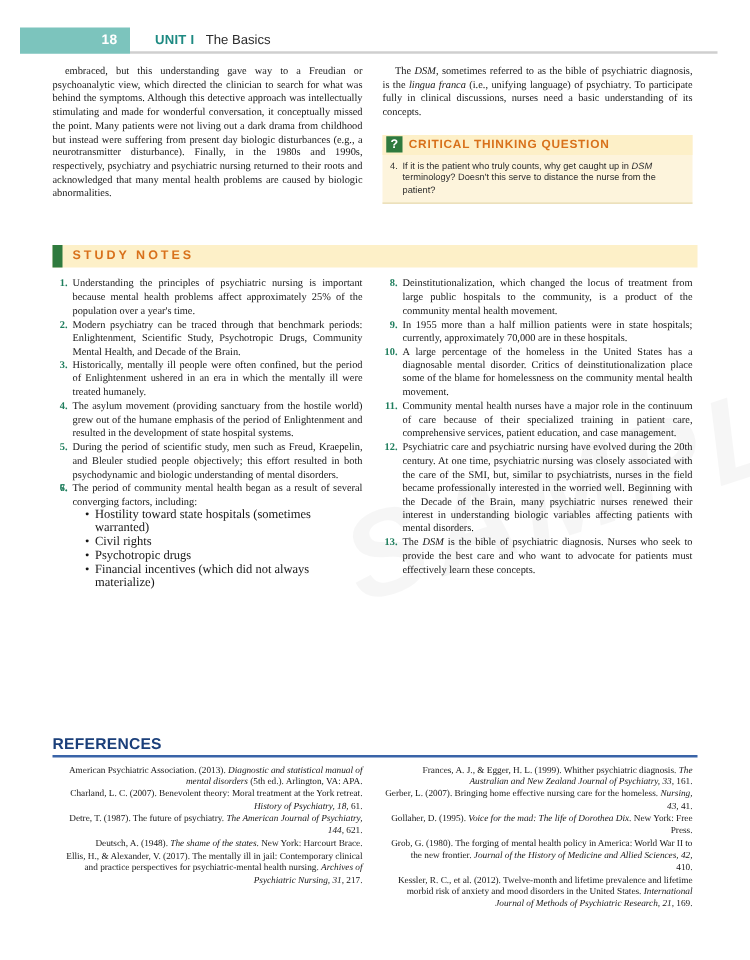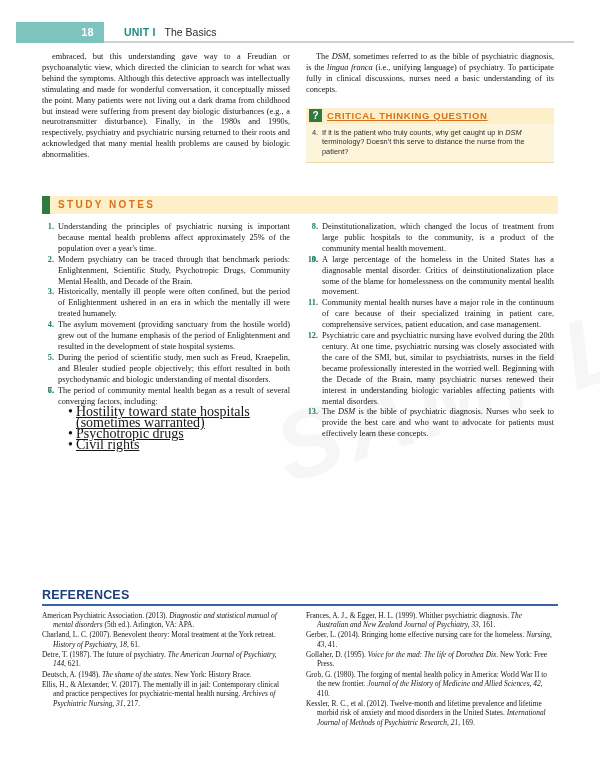--- a/index.html
+++ b/index.html
@@ -128,21 +128,20 @@
     line-height: 13px;
     text-align: center;
     flex: 0 0 auto;
   }
   .ctq-title {
     font-family: "Liberation Sans", sans-serif;
     font-weight: bold;
     font-size: 9.5px;
     letter-spacing: 0.6px;
     color: #d8711b;
-    text-decoration: underline;
   }
   .ctq-body {
     padding: 4px 6px 6px 6px;
     font-family: "Liberation Sans", sans-serif;
     font-size: 7.4px;
     line-height: 9.6px;
     color: #2d2d2d;
   }
   .ctq-item {
     display: flex;
@@ -211,23 +210,22 @@
   }
   ul.sn-sub {
     margin: 0;
     padding: 0 0 0 10px;
     list-style: none;
   }
   ul.sn-sub > li {
     position: relative;
     padding-left: 8px;
     text-align: left;
-    font-size: 14px;
+    font-size: 10px;
     line-height: 10.9px;
-    text-decoration: underline;
   }
   ul.sn-sub > li:before {
     content: "\2022";
     position: absolute;
     left: 0;
     top: 0;
     color: #161616;
   }
 
   
@@ -248,20 +246,21 @@
   .refs-rule {
     width: 516px;
     height: 1.5px;
     background: #3a64a8;
     margin-bottom: 5px;
   }
   ul.ref-list {
     margin: 0;
     padding: 0;
     list-style: none;
+    text-align: right;
   }
   ul.ref-list > li {
     font-size: 7.4px;
     line-height: 9.6px;
     color: #161616;
     padding-left: 11px;
     text-indent: -11px;
     margin-bottom: 0.5px;
   }
 
@@ -329,56 +328,57 @@
       <div class="col">
         <ol class="sn-list" id="sn-left">
             <li><span class="num">1.</span><span>Understanding the principles of psychiatric nursing is important because mental health problems affect approximately 25% of the population over a year's time.</span></li>
             <li><span class="num">2.</span><span>Modern psychiatry can be traced through that benchmark periods: Enlightenment, Scientific Study, Psychotropic Drugs, Community Mental Health, and Decade of the Brain.</span></li>
             <li><span class="num">3.</span><span>Historically, mentally ill people were often confined, but the period of Enlightenment ushered in an era in which the mentally ill were treated humanely.</span></li>
             <li><span class="num">4.</span><span>The asylum movement (providing sanctuary from the hostile world) grew out of the humane emphasis of the period of Enlightenment and resulted in the development of state hospital systems.</span></li>
             <li><span class="num">5.</span><span>During the period of scientific study, men such as Freud, Kraepelin, and Bleuler studied people objectively; this effort resulted in both psychodynamic and biologic understanding of mental disorders.</span></li>
             <li><span class="num">6.</span></li>
             <li><span class="num">7.</span><span>The period of community mental health began as a result of several converging factors, including:</span><ul class="sn-sub">
                 <li>Hostility toward state hospitals (sometimes warranted)</li>
+                <li>Civil rights</li>
                 <li>Psychotropic drugs</li>
-                <li>Civil rights</li>
+                <li>Financial incentives (which did not always materialize)</li>
               </ul></li>
           </ol>
       </div>
       <div class="col col-right">
         <ol class="sn-list" id="sn-right">
             <li><span class="num">8.</span><span>Deinstitutionalization, which changed the locus of treatment from large public hospitals to the community, is a product of the community mental health movement.</span></li>
-            <li><span class="num">9.</span></li>
+            <li><span class="num">9.</span><span>In 1955 more than a half million patients were in state hospitals; currently, approximately 70,000 are in these hospitals.</span></li>
             <li><span class="num">10.</span><span>A large percentage of the homeless in the United States has a diagnosable mental disorder. Critics of deinstitutionalization place some of the blame for homelessness on the community mental health movement.</span></li>
             <li><span class="num">11.</span><span>Community mental health nurses have a major role in the continuum of care because of their specialized training in patient care, comprehensive services, patient education, and case management.</span></li>
             <li><span class="num">12.</span><span>Psychiatric care and psychiatric nursing have evolved during the 20th century. At one time, psychiatric nursing was closely associated with the care of the SMI, but, similar to psychiatrists, nurses in the field became professionally interested in the worried well. Beginning with the Decade of the Brain, many psychiatric nurses renewed their interest in understanding biologic variables affecting patients with mental disorders.</span></li>
             <li><span class="num">13.</span><span><span>The </span><em>DSM</em><span> is the bible of psychiatric diagnosis. Nurses who seek to provide the best care and who want to advocate for patients must effectively learn these concepts.</span></span></li>
           </ol>
       </div>
       <div class="clear"></div>
     </div>
   </div>
 
   <div class="refs-wrap">
     <div class="refs-title">REFERENCES</div>
     <div class="refs-rule"></div>
     <div>
       <div class="col">
         <ul class="ref-list" id="ref-left">
             <li><span>American Psychiatric Association. (2013). </span><em>Diagnostic and statistical manual of mental disorders</em><span> (5th ed.). Arlington, VA: APA.</span></li>
             <li><span>Charland, L. C. (2007). Benevolent theory: Moral treatment at the York retreat. </span><em>History of Psychiatry, 18</em><span>, 61.</span></li>
             <li><span>Detre, T. (1987). The future of psychiatry. </span><em>The American Journal of Psychiatry, 144</em><span>, 621.</span></li>
-            <li><span>Deutsch, A. (1948). </span><em>The shame of the states</em><span>. New York: History Brace.</span></li>
+            <li><span>Deutsch, A. (1948). </span><em>The shame of the states</em><span>. New York: Harcourt Brace.</span></li>
             <li><span>Ellis, H., &amp; Alexander, V. (2017). The mentally ill in jail: Contemporary clinical and practice perspectives for psychiatric-mental health nursing. </span><em>Archives of Psychiatric Nursing, 31</em><span>, 217.</span></li>
           </ul>
       </div>
       <div class="col col-right">
         <ul class="ref-list" id="ref-right">
             <li><span>Frances, A. J., &amp; Egger, H. L. (1999). Whither psychiatric diagnosis. </span><em>The Australian and New Zealand Journal of Psychiatry, 33</em><span>, 161.</span></li>
-            <li><span>Gerber, L. (2014). Bringing home effective nursing care for the homeless. </span><em>Nursing, 43</em><span>, 41.</span></li>
+            <li><span>Gerber, L. (2007). Bringing home effective nursing care for the homeless. </span><em>Nursing, 43</em><span>, 41.</span></li>
             <li><span>Gollaher, D. (1995). </span><em>Voice for the mad: The life of Dorothea Dix</em><span>. New York: Free Press.</span></li>
             <li><span>Grob, G. (1980). The forging of mental health policy in America: World War II to the new frontier. </span><em>Journal of the History of Medicine and Allied Sciences, 42</em><span>, 410.</span></li>
             <li><span>Kessler, R. C., et al. (2012). Twelve-month and lifetime prevalence and lifetime morbid risk of anxiety and mood disorders in the United States. </span><em>International Journal of Methods of Psychiatric Research, 21</em><span>, 169.</span></li>
           </ul>
       </div>
       <div class="clear"></div>
     </div>
   </div>
 
 </div>

